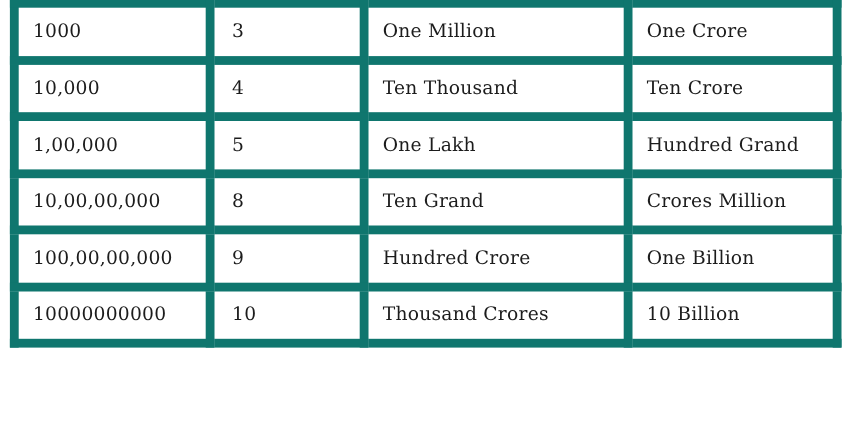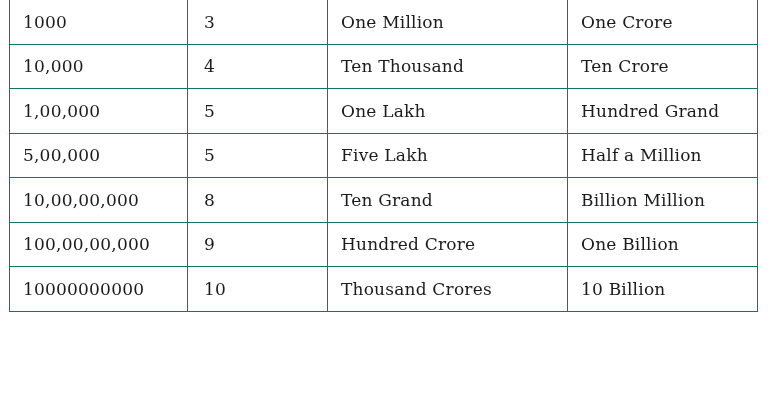--- a/index.html
+++ b/index.html
@@ -17,21 +17,21 @@
     position: absolute;
     left: 9px;
     top: -1px;
     border-collapse: collapse;
     table-layout: fixed;
     font-family: "DejaVu Serif", "Liberation Serif", serif;
     font-size: 17px;
     color: #1c1c1c;
   }
   table.num-table td {
-    border: 1px solid #0f766e;
+    border: 8px solid #0f766e;
     height: 43.5px;
     padding: 0 4px 0 13px;
     vertical-align: middle;
     white-space: nowrap;
     overflow: hidden;
     letter-spacing: 0.2px;
   }
   table.num-table td.c2 {
     padding-left: 16px;
   }
@@ -59,30 +59,24 @@
       <td class="c3">Ten Thousand</td>
       <td class="c4">Ten Crore</td>
     </tr>
     <tr>
       <td class="c1">1,00,000</td>
       <td class="c2">5</td>
       <td class="c3">One Lakh</td>
       <td class="c4">Hundred Grand</td>
     </tr>
     <tr>
-      <td class="c1">5,00,000</td>
-      <td class="c2">5</td>
-      <td class="c3">Five Lakh</td>
-      <td class="c4">Half a Million</td>
-    </tr>
-    <tr>
       <td class="c1">10,00,00,000</td>
       <td class="c2">8</td>
       <td class="c3">Ten Grand</td>
-      <td class="c4">Billion Million</td>
+      <td class="c4">Crores Million</td>
     </tr>
     <tr>
       <td class="c1">100,00,00,000</td>
       <td class="c2">9</td>
       <td class="c3">Hundred Crore</td>
       <td class="c4">One Billion</td>
     </tr>
     <tr>
       <td class="c1">10000000000</td>
       <td class="c2">10</td>

